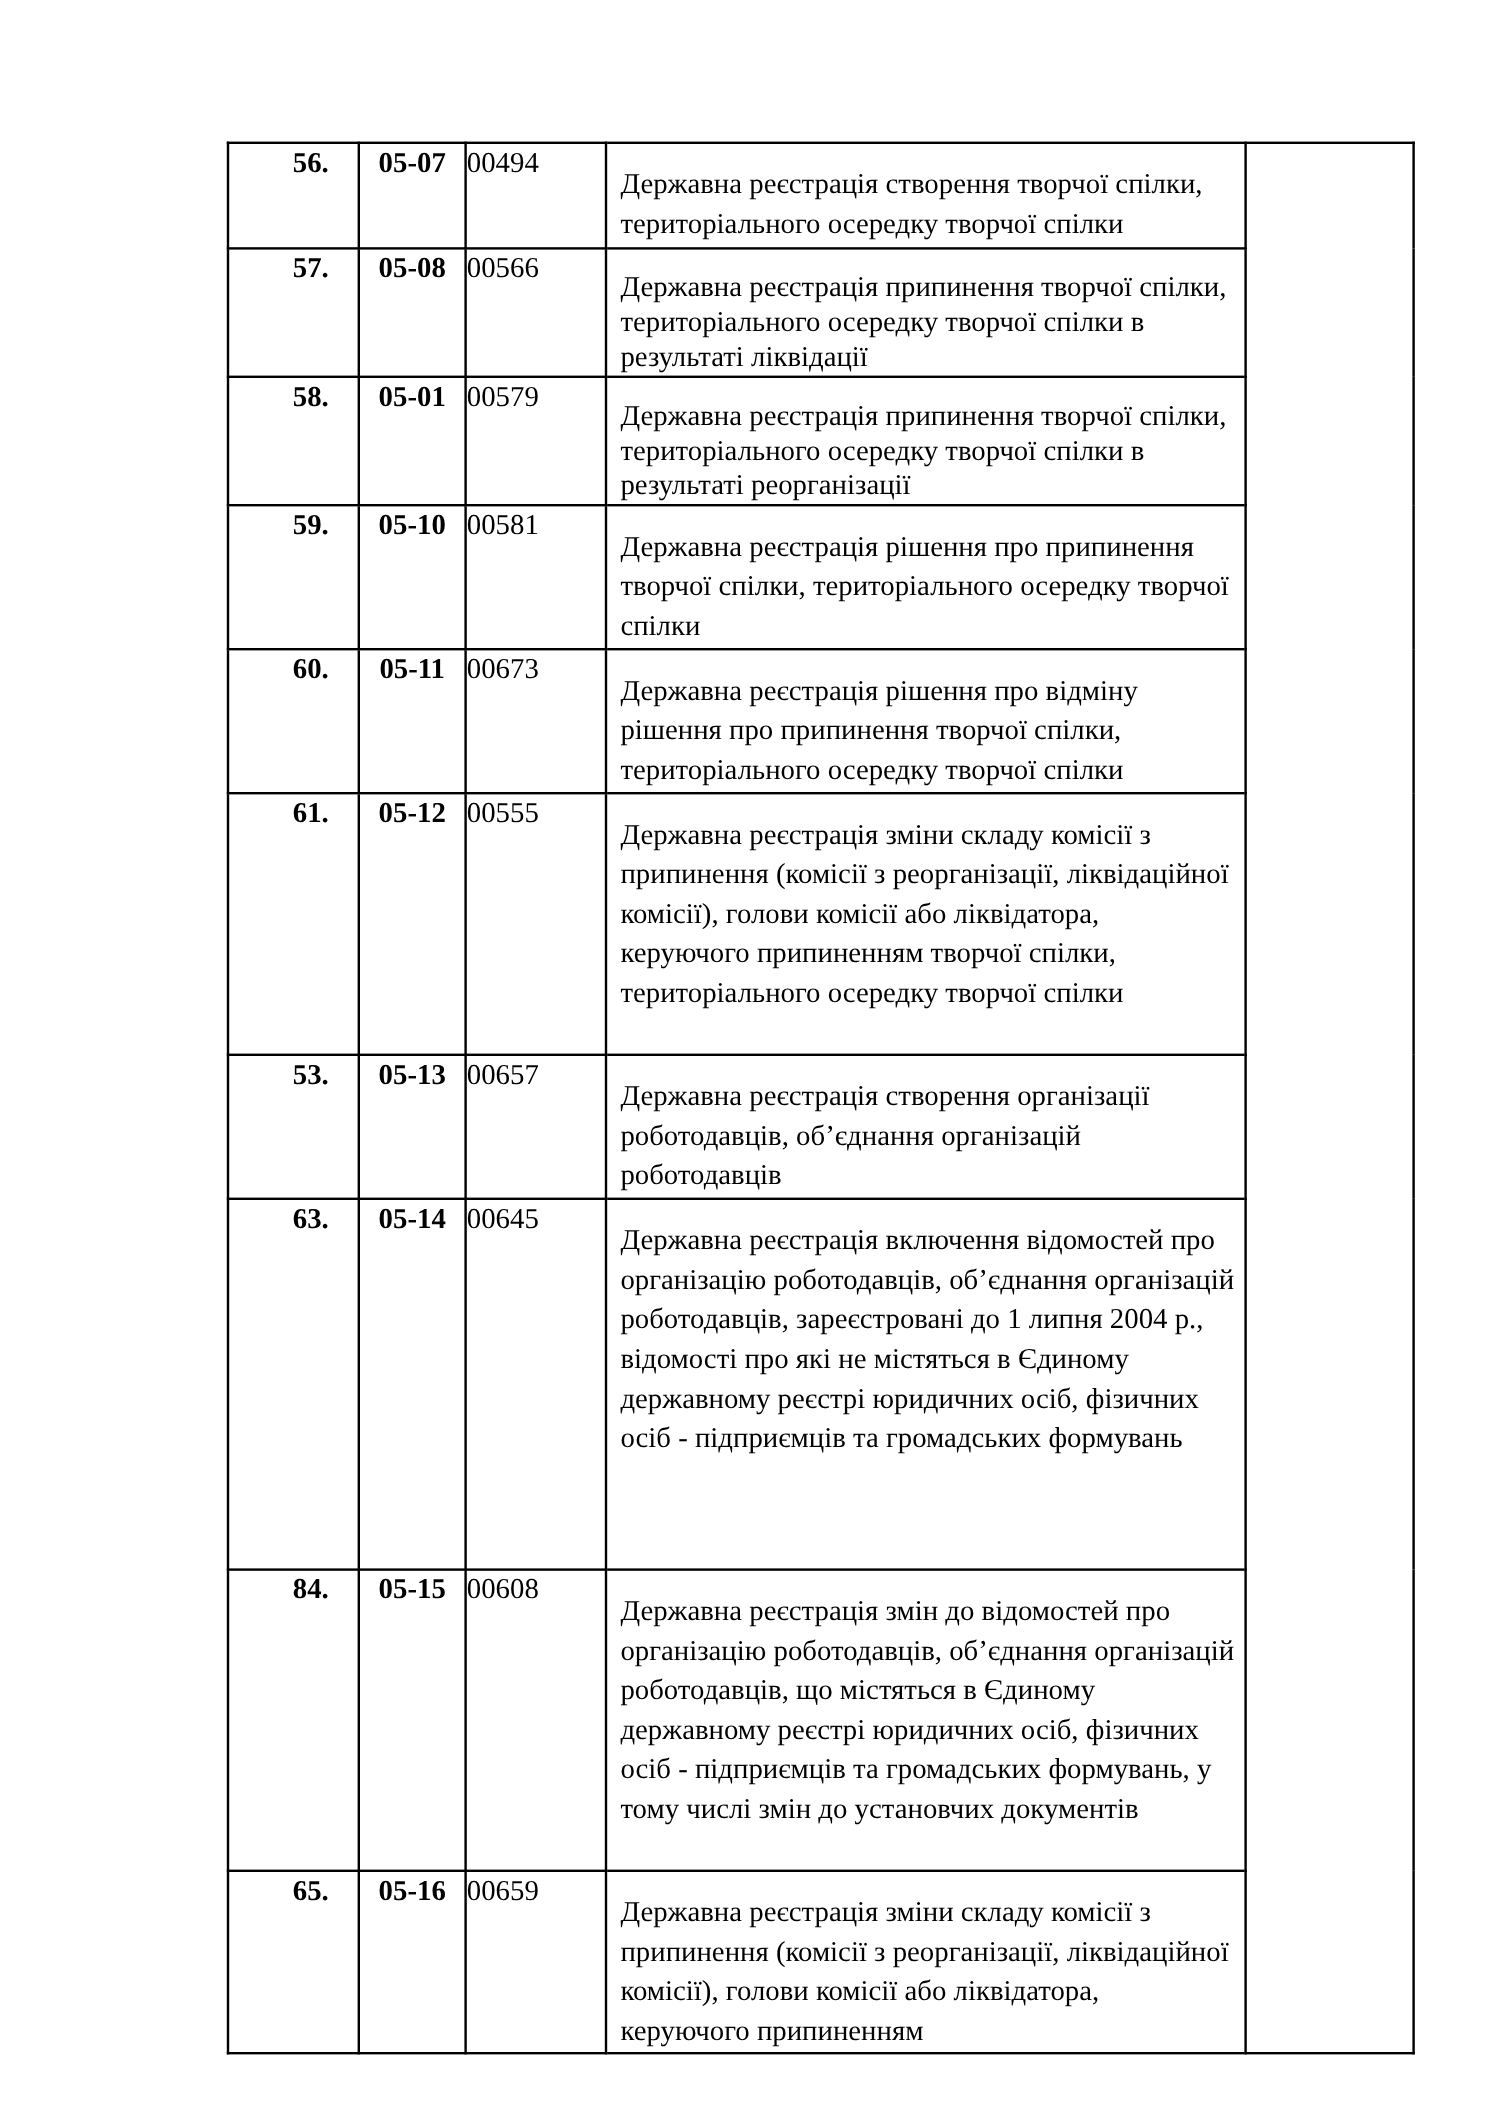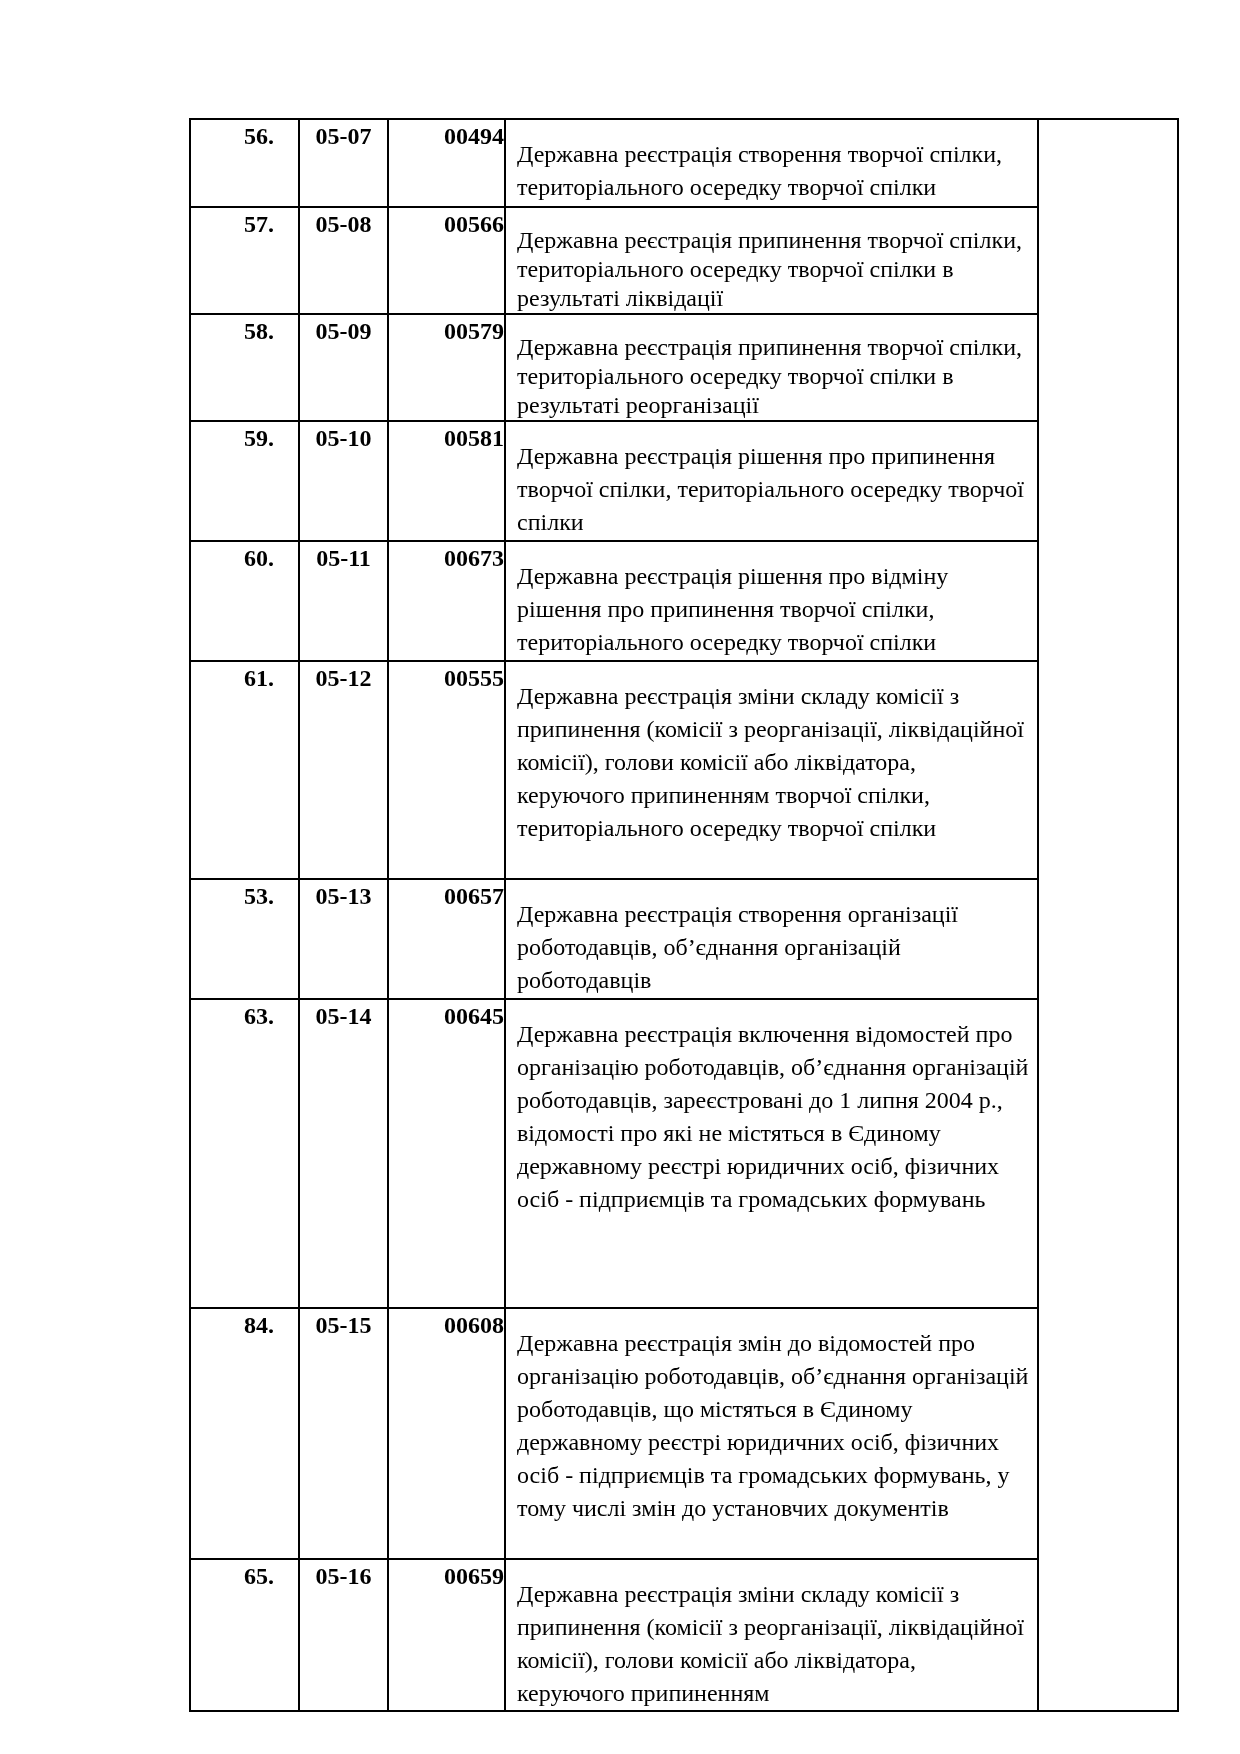--- a/index.html
+++ b/index.html
@@ -15,21 +15,21 @@
   }
   table.reg td {
     border: 2px solid #000;
     vertical-align: top;
     padding: 0;
     font-size: 24px;
     line-height: 33px;
   }
   td.num { text-align: right; padding-right: 24px !important; font-weight: bold; }
   td.code { text-align: center; font-weight: bold; }
-  td.id { text-align: right; font-weight: bold; }
+  td.id { text-align: left; font-weight: normal; }
   td.desc { padding: 0 8px 0 11px !important; }
   td.desc.bold { font-weight: normal; }
   td.blank { border-top: 2px solid #000; }
   td .cell-text { display: block; padding-top: 18px; }
   td.num .cell-text, td.code .cell-text, td.id .cell-text { padding-top: 0px; }
 </style>
 </head>
 <body>
 
 <div class="page">
@@ -69,21 +69,21 @@
           </td>
         <td class="desc bold">
             <span class="cell-text" style="line-height:29px">Державна реєстрація припинення творчої спілки, територіального осередку творчої спілки в результаті ліквідації</span>
           </td>
       </tr>
       <tr style="height:87px">
         <td class="num">
             <span class="cell-text">58.</span>
           </td>
         <td class="code">
-            <span class="cell-text">05-09</span>
+            <span class="cell-text">05-01</span>
           </td>
         <td class="id">
             <span class="cell-text">00579</span>
           </td>
         <td class="desc bold">
             <span class="cell-text" style="line-height:29px">Державна реєстрація припинення творчої спілки, територіального осередку творчої спілки в результаті реорганізації</span>
           </td>
       </tr>
       <tr style="height:120px">
         <td class="num">

